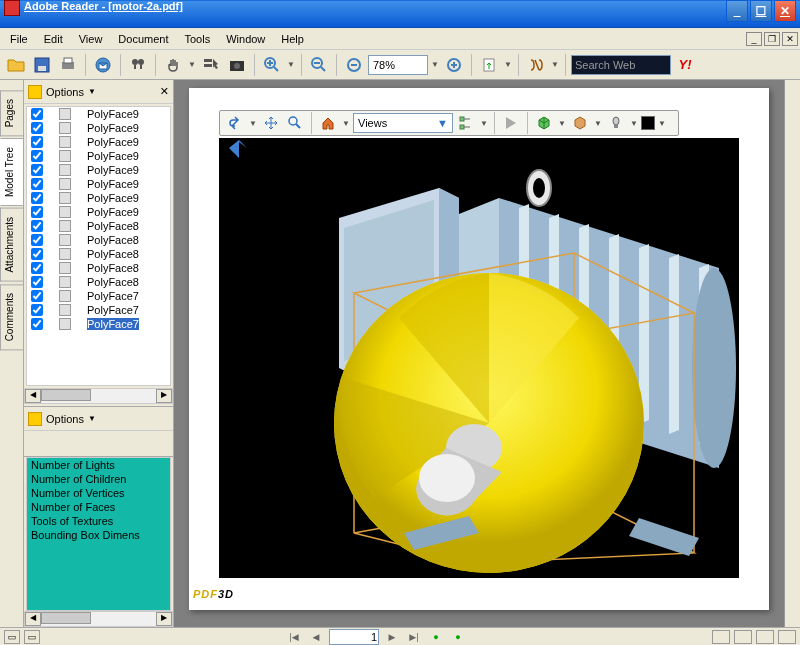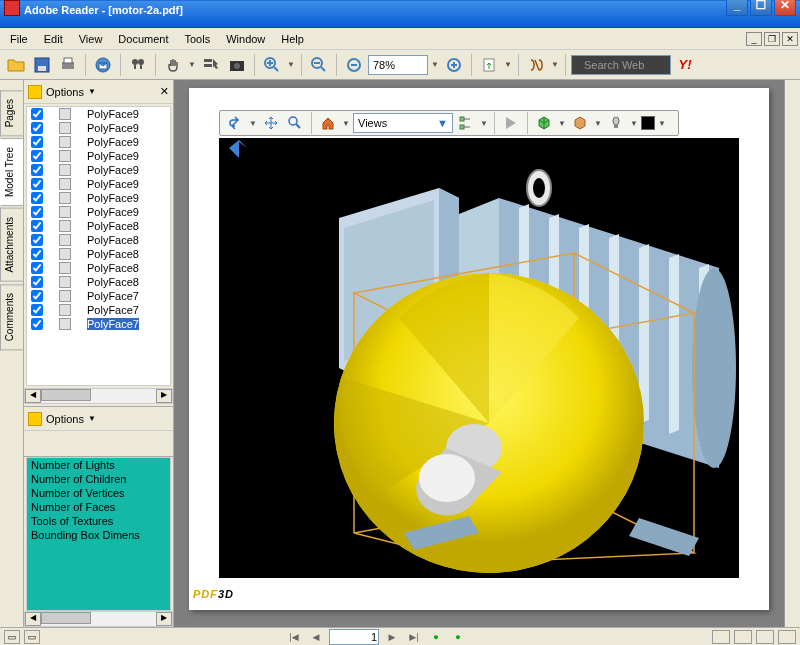--- a/index.html
+++ b/index.html
@@ -1,35 +1,35 @@
 <!DOCTYPE html>
 <html><head>
 <meta charset="utf-8">
 <style>
 * { margin: 0; padding: 0; box-sizing: border-box; font-family: Tahoma, sans-serif; font-size: 11px; }
 body { background: #ece9d8; width: 800px; height: 645px; overflow: hidden; }
 
-.titlebar { height: 28px; background: linear-gradient(#0a5bd6, #3d8ee8 5%, #0a5bd6 95%, #054aa8); display: flex; align-items: flex-end; padding: 12px 4px; color: white; }
+.titlebar { height: 28px; background: linear-gradient(#0a5bd6, #3d8ee8 5%, #0a5bd6 95%, #054aa8); display: flex; align-items: flex-start; padding: 0 4px; color: white; text-decoration: underline; }
 .titlebar .app-icon { width: 16px; height: 16px; background: #d33; margin-right: 4px; border: 1px solid #800; }
 .titlebar .title { flex: 1; font-weight: bold; }
 .titlebar .win-btns { display: flex; gap: 2px; }
 .titlebar .win-btn { width: 22px; height: 22px; border: 1px solid #0a5bd6; display: flex; align-items: center; justify-content: center; font-weight: bold; color: white; font-size: 12px; }
 .win-min, .win-max { background: linear-gradient(#5a9de0, #2a6fc0); }
 .win-close { background: linear-gradient(#f57b5e, #d03f2a); }
 
 .menubar { height: 22px; background: #ece9d8; display: flex; align-items: center; padding: 0 2px; border-bottom: 1px solid #ccc; }
 .menubar span { padding: 2px 8px; cursor: default; }
 .menubar .mdi-btns { margin-left: auto; display: flex; gap: 2px; }
 .menubar .mdi-btn { width: 16px; height: 14px; border: 1px solid #888; background: #ece9d8; font-size: 9px; display: flex; align-items: center; justify-content: center; }
 
 .toolbar { height: 30px; background: #ece9d8; display: flex; align-items: center; padding: 2px 4px; gap: 2px; border-bottom: 1px solid #aaa; }
 .tb-btn { width: 24px; height: 24px; display: flex; align-items: center; justify-content: center; border: 1px solid transparent; cursor: pointer; }
 .tb-sep { width: 1px; height: 22px; background: #bbb; margin: 0 3px; }
 .zoom-field { width: 60px; height: 20px; border: 1px solid #7f9db9; background: white; display: flex; align-items: center; padding: 0 4px; }
-.search-field { width: 100px; height: 20px; border: 1px solid #7f9db9; background: #404040; color: #999; padding: 0 12px; display: flex; align-items: center; }
+.search-field { width: 100px; height: 20px; border: 1px solid #7f9db9; background: #0f172a; color: #999; padding: 0 3px; display: flex; align-items: center; }
 .dd-arrow { width: 10px; text-align: center; font-size: 8px; color: #555; }
 
 .main { display: flex; height: 547px; background: #ece9d8; }
 .sidetabs { width: 24px; background: #ece9d8; border-right: 1px solid #aaa; display: flex; flex-direction: column; padding-top: 10px; }
 .sidetab { writing-mode: vertical-rl; transform: rotate(180deg); padding: 8px 3px; border: 1px solid #aaa; border-left: none; margin-bottom: 2px; background: #ece9d8; text-align: center; font-size: 10px; }
 .sidetab.active { background: #fff; border-right-color: #fff; }
 
 .panel { width: 150px; background: #ece9d8; display: flex; flex-direction: column; border-right: 1px solid #aaa; }
 .panel-hdr { height: 24px; display: flex; align-items: center; padding: 0 4px; border-bottom: 1px solid #ccc; gap: 4px; }
 .panel-hdr .opts-icon { width: 14px; height: 14px; background: #ffcc00; border: 1px solid #cc9900; }

